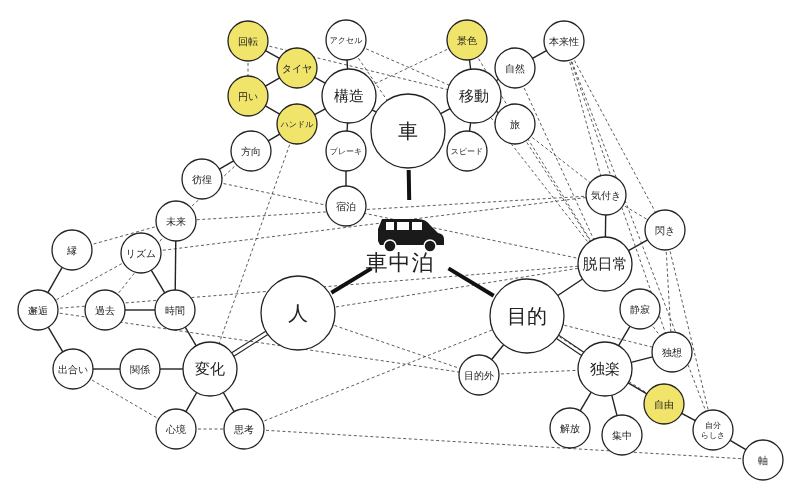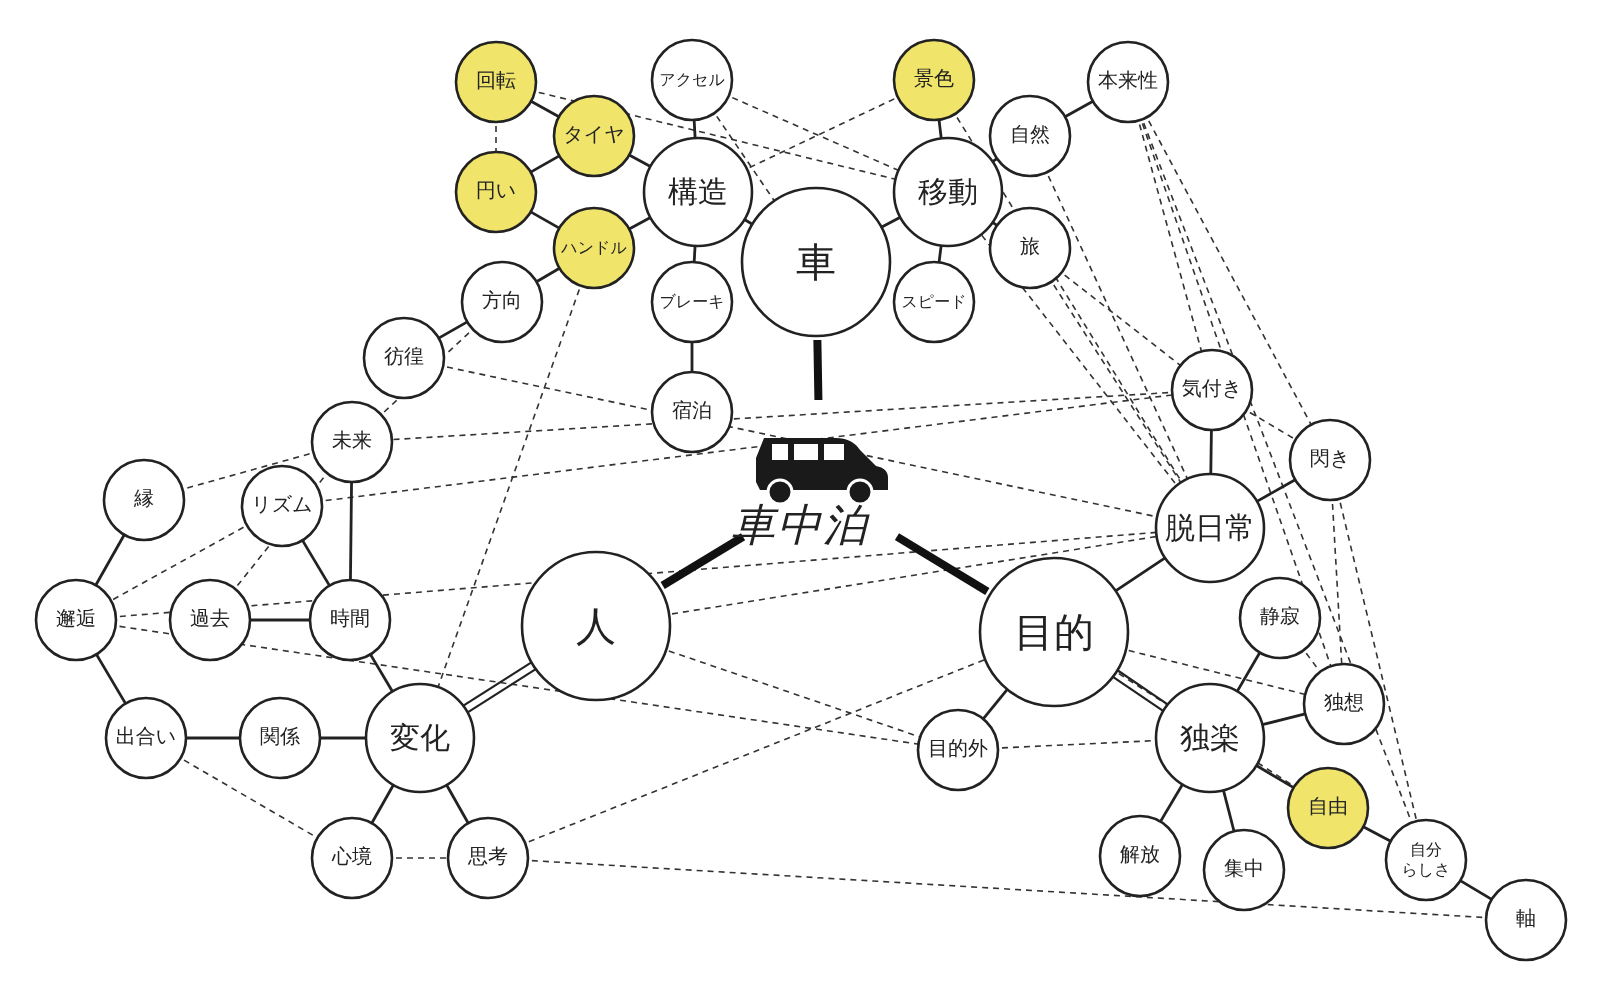--- a/index.html
+++ b/index.html
@@ -6,21 +6,21 @@
   body { width: 800px; height: 500px; overflow: hidden; position: relative;
          font-family: "DejaVu Sans", sans-serif; }
   #map { position: absolute; left: 0; top: 0; width: 800px; height: 500px; }
   .node circle { stroke: #222; stroke-width: 1.3; }
   .node text { font-family: "DejaVu Sans", sans-serif; fill: #222; text-anchor: middle; dominant-baseline: central; }
   .edge-solid { stroke: #222; stroke-width: 1.4; fill: none; }
   .edge-double { stroke: #222; stroke-width: 1.1; fill: none; }
   .edge-dashed { stroke: #333; stroke-width: 0.8; stroke-dasharray: 3 2.5; fill: none; }
   .edge-thick { stroke: #111; stroke-width: 4; fill: none; }
   #center-label { position: absolute; left: 340px; top: 248px; width: 120px; text-align: center;
-                  font-size: 22px; color: #222; letter-spacing: 1px; font-family: "DejaVu Sans", sans-serif; font-style: italic; }
+                  font-size: 22px; color: #222; letter-spacing: 1px; font-family: "DejaVu Sans", sans-serif; }
   #car-icon { position: absolute; left: 376px; top: 215px; width: 70px; height: 38px; }
 </style>
 </head>
 <body>
 
 <svg id="map" viewBox="0 0 800 500" xmlns="http://www.w3.org/2000/svg">
   <g id="edges">
       <line x1="248" y1="41" x2="248" y2="96" class="edge-dashed"></line>
       <line x1="248" y1="41" x2="474" y2="96" class="edge-dashed"></line>
       <line x1="346" y1="40" x2="474" y2="96" class="edge-dashed"></line>

